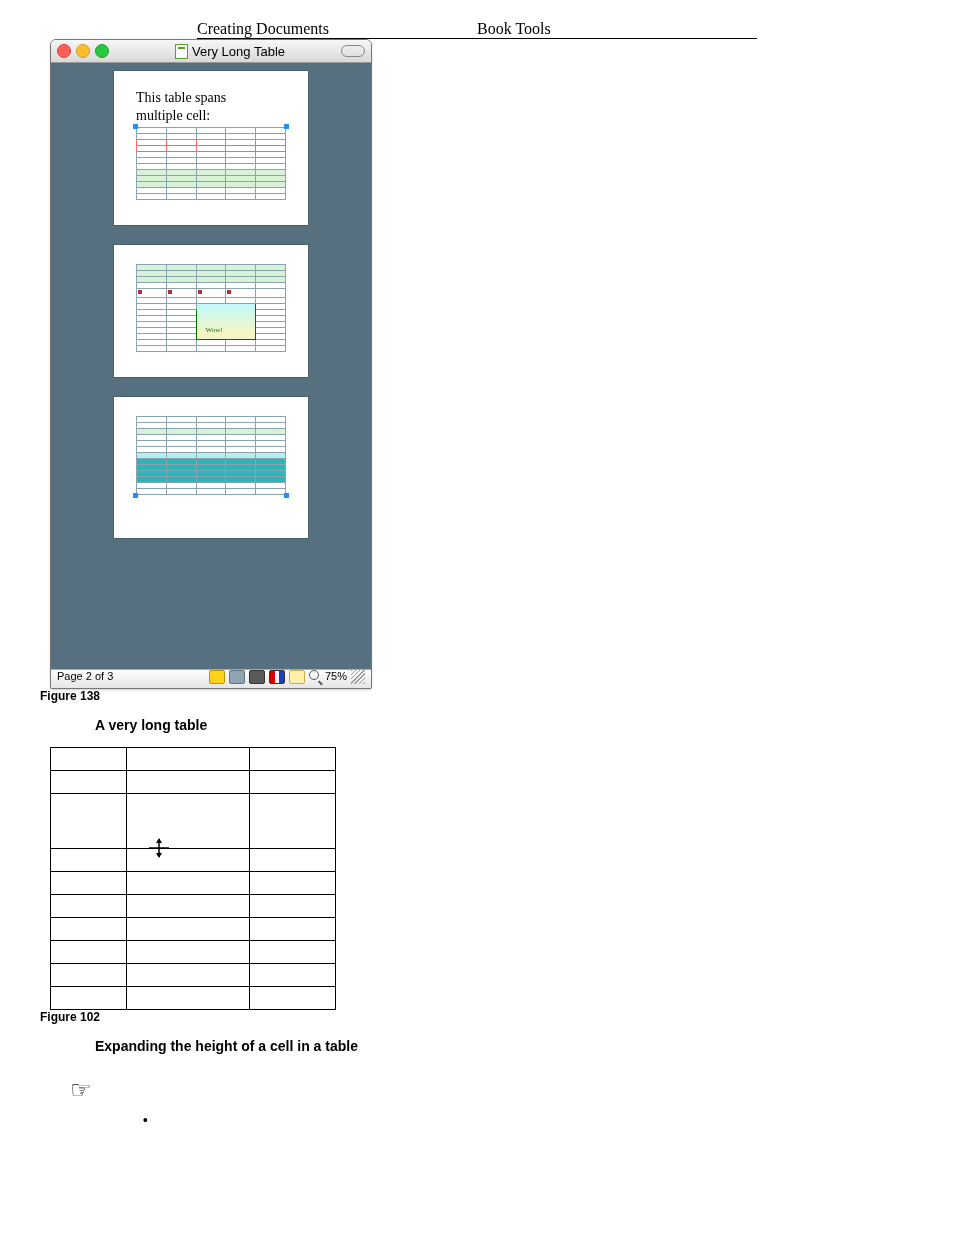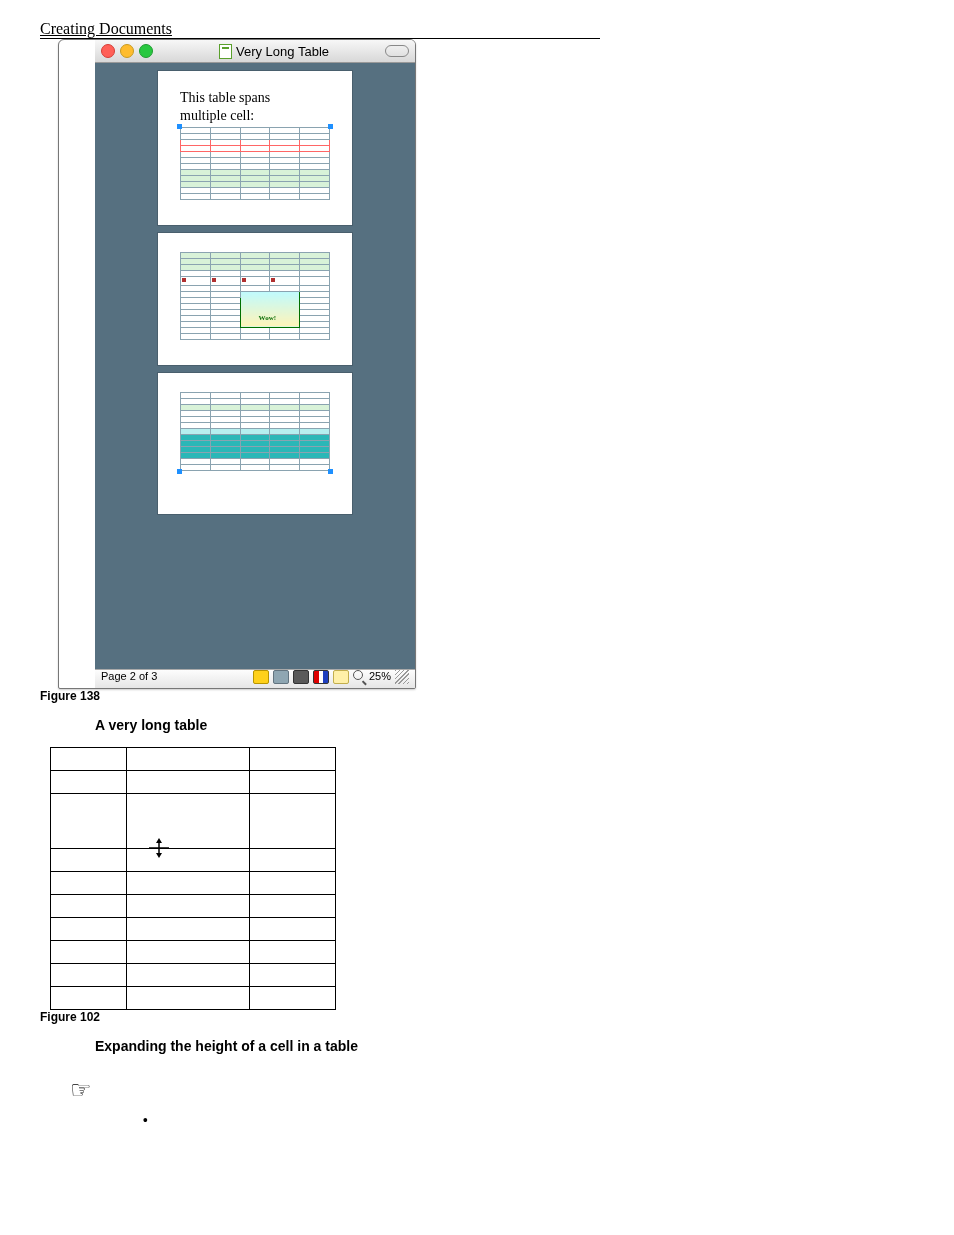--- a/index.html
+++ b/index.html
@@ -17,39 +17,37 @@
   .header-wrap {
     display:flex;
     flex-direction:column;
   }
   .header-labels {
     display:flex;
     width:560px;
   }
   .header-line2 {
     display:flex;
-    justify-content:flex-start;
+    justify-content:center;
     align-items:baseline;
-    text-decoration:underline;
   }
   .header-rule {
     border-bottom:1px solid #000;
     width:560px;
   }
 
   
   .mac-window {
     width: 320px;
-    margin-left: 18px;
+    margin-left: 10px;
     border: 1px solid #777;
     border-radius: 6px 6px 2px 2px;
     background: #fff;
     box-shadow: 0 1px 2px rgba(0,0,0,0.2);
     overflow: hidden;
-    padding-left: 36px;
   }
   .titlebar {
     display:flex;
     align-items:center;
     height:22px;
     padding:0 6px;
     background: linear-gradient(#f7f7f7,#d8d8d8);
     border-bottom:1px solid #999;
     font-family: "Lucida Grande", Arial, sans-serif;
     font-size:13px;
@@ -70,21 +68,21 @@
   }
   .pill {
     width:22px; height:10px; border:1px solid #888; border-radius:6px;
   }
 
   .canvas {
     background:#567080;
     padding:8px;
     display:flex;
     flex-direction:column;
-    gap:8px;
+    gap:20px;
     align-items:center;
     height:590px;
   }
   .thumb {
     background:#fff;
     width:150px;
     position:relative;
     box-shadow:0 0 0 1px rgba(0,0,0,0.15);
     padding:10px 22px 14px 22px;
   }
@@ -111,22 +109,22 @@
   .r1 td { border-color:#ff6666; }
   .handle {
     width:5px;height:5px;background:#1e90ff;position:absolute;
   }
   .wow-cell {
     background:linear-gradient(#bffafe,#fff4b8) !important;
     border:1px solid #007000 !important;
     position:relative;
   }
   .wow-label{
-    position:absolute; left:18px; top:22px;
-    font-size:7px; font-weight:bold; color:#066b06;
+    position:absolute; left:9px; top:22px;
+    font-size:7px; font-weight:normal; color:#066b06;
     white-space:nowrap;
   }
   .teal td { background:#2bb7b7; }
   .lightteal td { background:#b7efef; }
 
   .statusbar {
     display:flex;
     align-items:flex-start;
     height:18px;
     font-family: "Lucida Grande", Arial, sans-serif;
@@ -224,20 +222,21 @@
   }
 </style>
 </head>
 <body>
 
 <div class="header-wrap">
   <div class="header-line2">
     <div style="display:flex;flex-direction:column;">
       <div class="header-labels">
         <div class="header-left">Creating Documents</div>
+        <div class="header-center">Book Tools</div>
       </div>
       <div class="header-rule"></div>
     </div>
   </div>
 </div>
 
 <div class="mac-window">
   <div class="titlebar">
     <div class="traffic">
       <span class="dot red"></span>
@@ -558,21 +557,21 @@
 
   <div class="statusbar">
     <span>Page 2 of 3</span>
     <span class="spacer"></span>
     <span class="sicon yellow"></span>
     <span class="sicon gray"></span>
     <span class="sicon darkgray"></span>
     <span class="sicon flag"></span>
     <span class="sicon note"></span>
     <span class="mag"></span>
-    <span>25%</span>
+    <span>75%</span>
     <span class="resize-grip"></span>
   </div>
 </div>
 
 <div class="fig-num">Figure 138</div>
 <div class="fig-title">A very long table</div>
 
 <table class="resize-table">
   <tbody>
       <tr>

